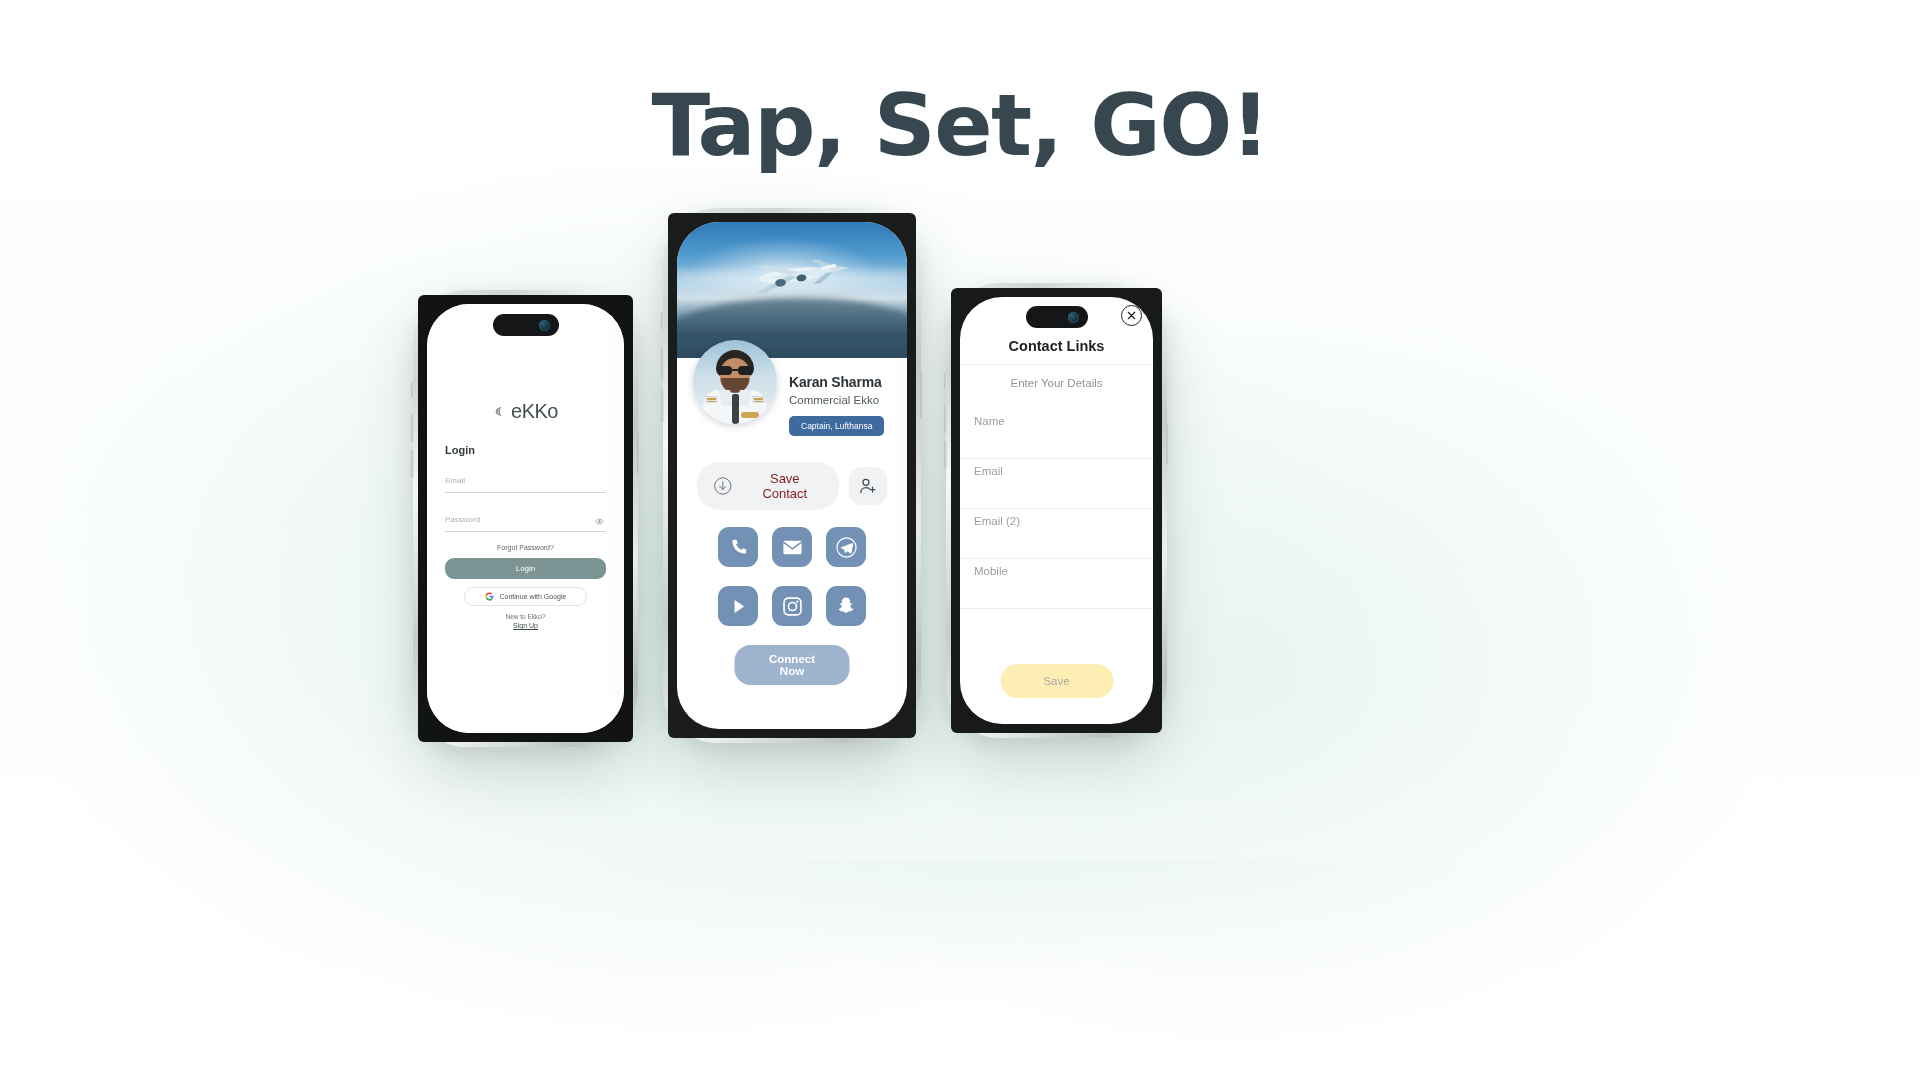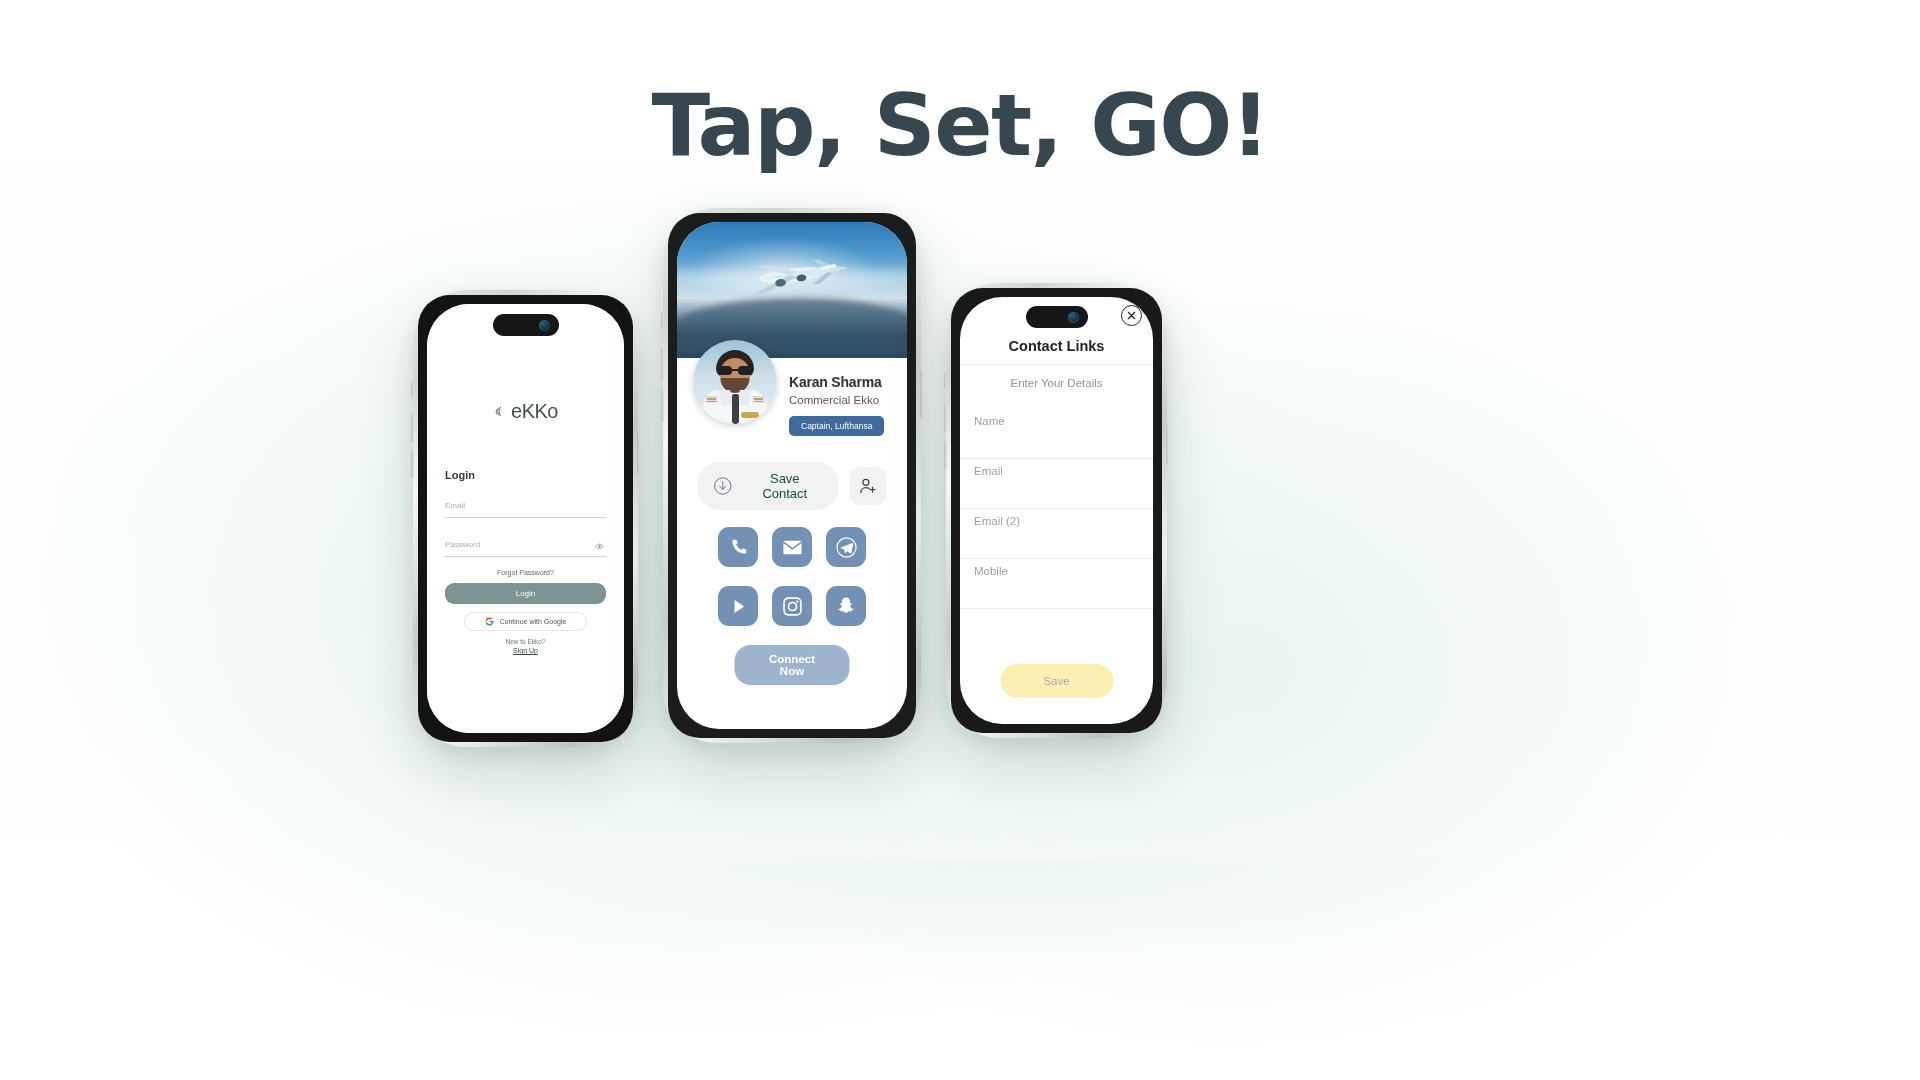--- a/index.html
+++ b/index.html
@@ -48,21 +48,21 @@
   
   .phone {
     position: absolute;
     border-radius: 54px;
     background: linear-gradient(135deg, #e9ecec 0%, #cfd5d5 14%, #f6f8f8 30%, #c6cccc 52%, #eef1f1 72%, #bcc3c3 90%, #dde2e2 100%);
     padding: 5px;
     box-shadow: 0 26px 55px rgba(40,60,70,0.17), 0 6px 18px rgba(40,60,70,0.09);
   }
   .phone-inner {
     width: 100%; height: 100%;
-    border-radius: 32px;
+    border-radius: 6px;
     background: #121414;
     padding: 9px;
   }
   .screen {
     position: relative;
     width: 100%; height: 100%;
     border-radius: 42px;
     background: #ffffff;
     overflow: hidden;
   }
@@ -112,21 +112,21 @@
   }
   #login-logo .wordmark {
     font-family: "Liberation Sans", sans-serif;
     font-size: 20px;
     font-weight: 400;
     letter-spacing: -0.5px;
     color: #44504f;
   }
   .login-body {
     position: absolute;
-    top: 140px; left: 18px; right: 18px; margin-top: 25px;
+    top: 140px; left: 18px; right: 18px;
   }
   #login-title {
     font-size: 11px; font-weight: 700; color: #333c3c;
     margin-bottom: 10px;
   }
   .login-field {
     position: relative;
     border-bottom: 1px solid #cfd4d4;
     padding: 3px 0 5px 0;
     margin-bottom: 12px;
@@ -253,21 +253,21 @@
   }
   #save-contact-button {
     flex: 1;
     display: flex; align-items: center; gap: 14px;
     background: #f1f2f4;
     border: none; border-radius: 22px;
     padding: 9px 16px;
     cursor: pointer;
   }
   #save-contact-button .label {
-    font-size: 13px; color: #14532d; font-family: "Liberation Sans", sans-serif;
+    font-size: 13px; color: #7f1d1d; font-family: "Liberation Sans", sans-serif;
   }
   #add-contact-button {
     width: 38px; height: 38px;
     background: #f1f2f4;
     border: none; border-radius: 12px;
     display: flex; align-items: center; justify-content: center;
     cursor: pointer;
   }
 
   #social-grid {

